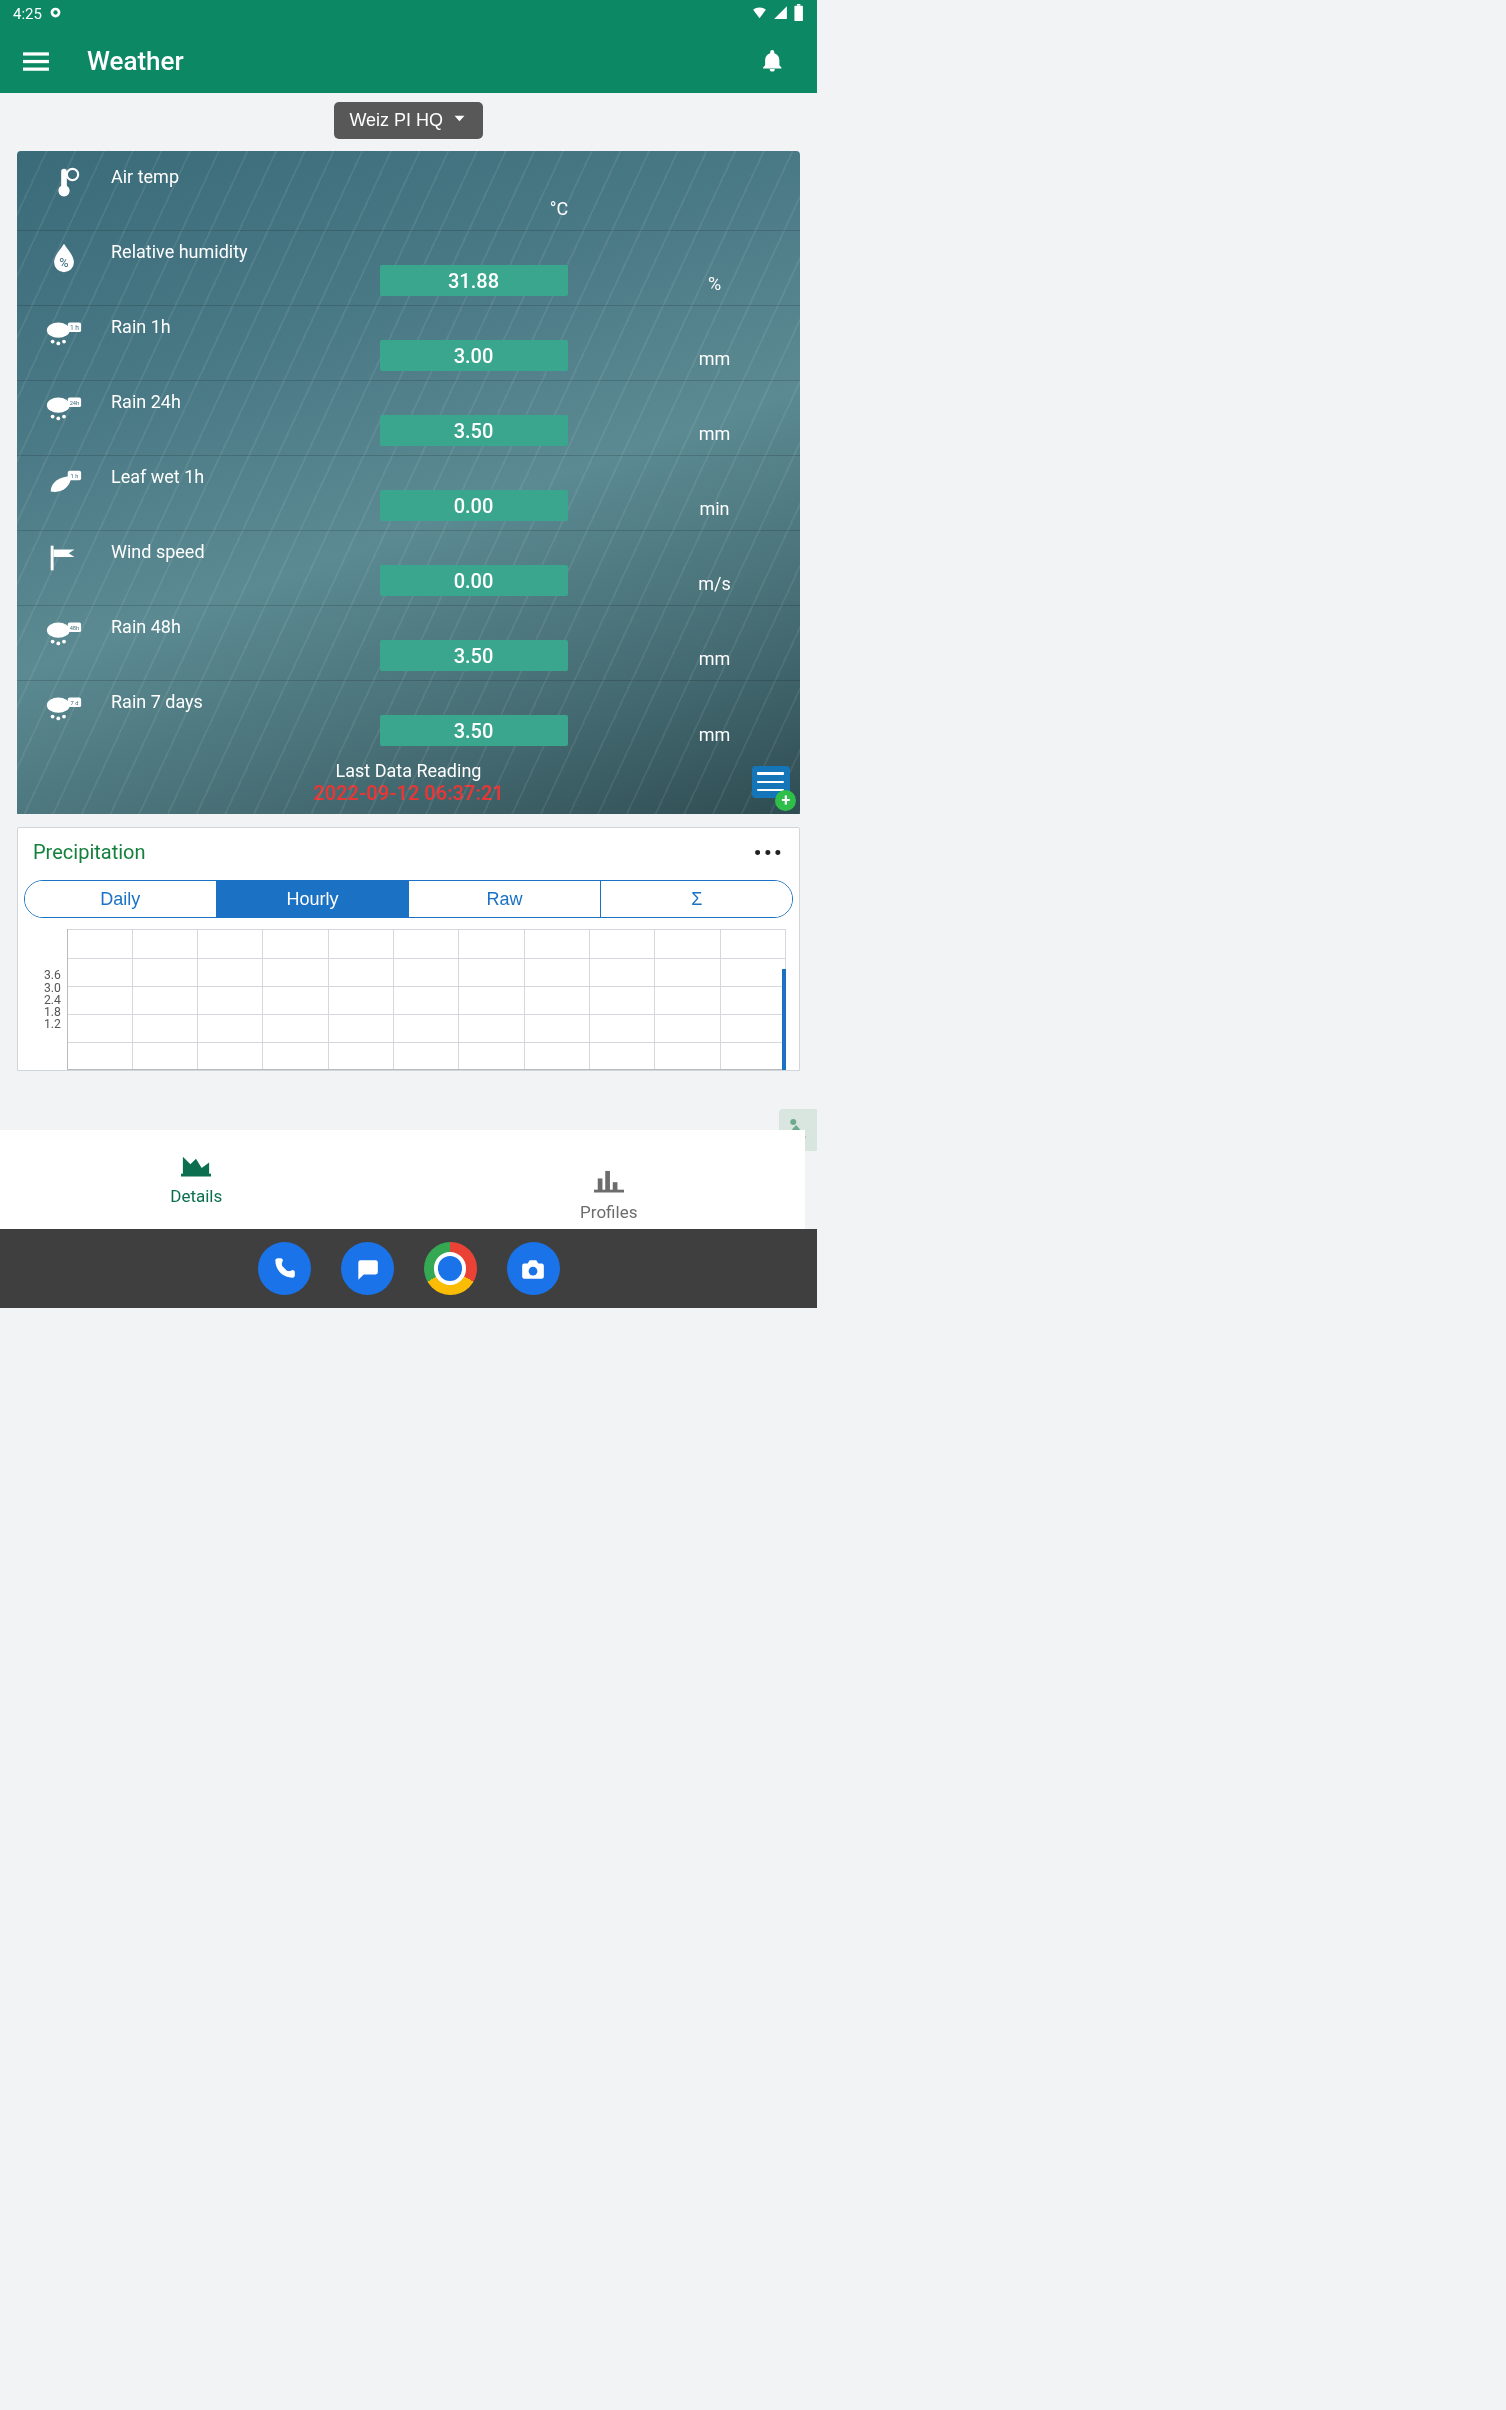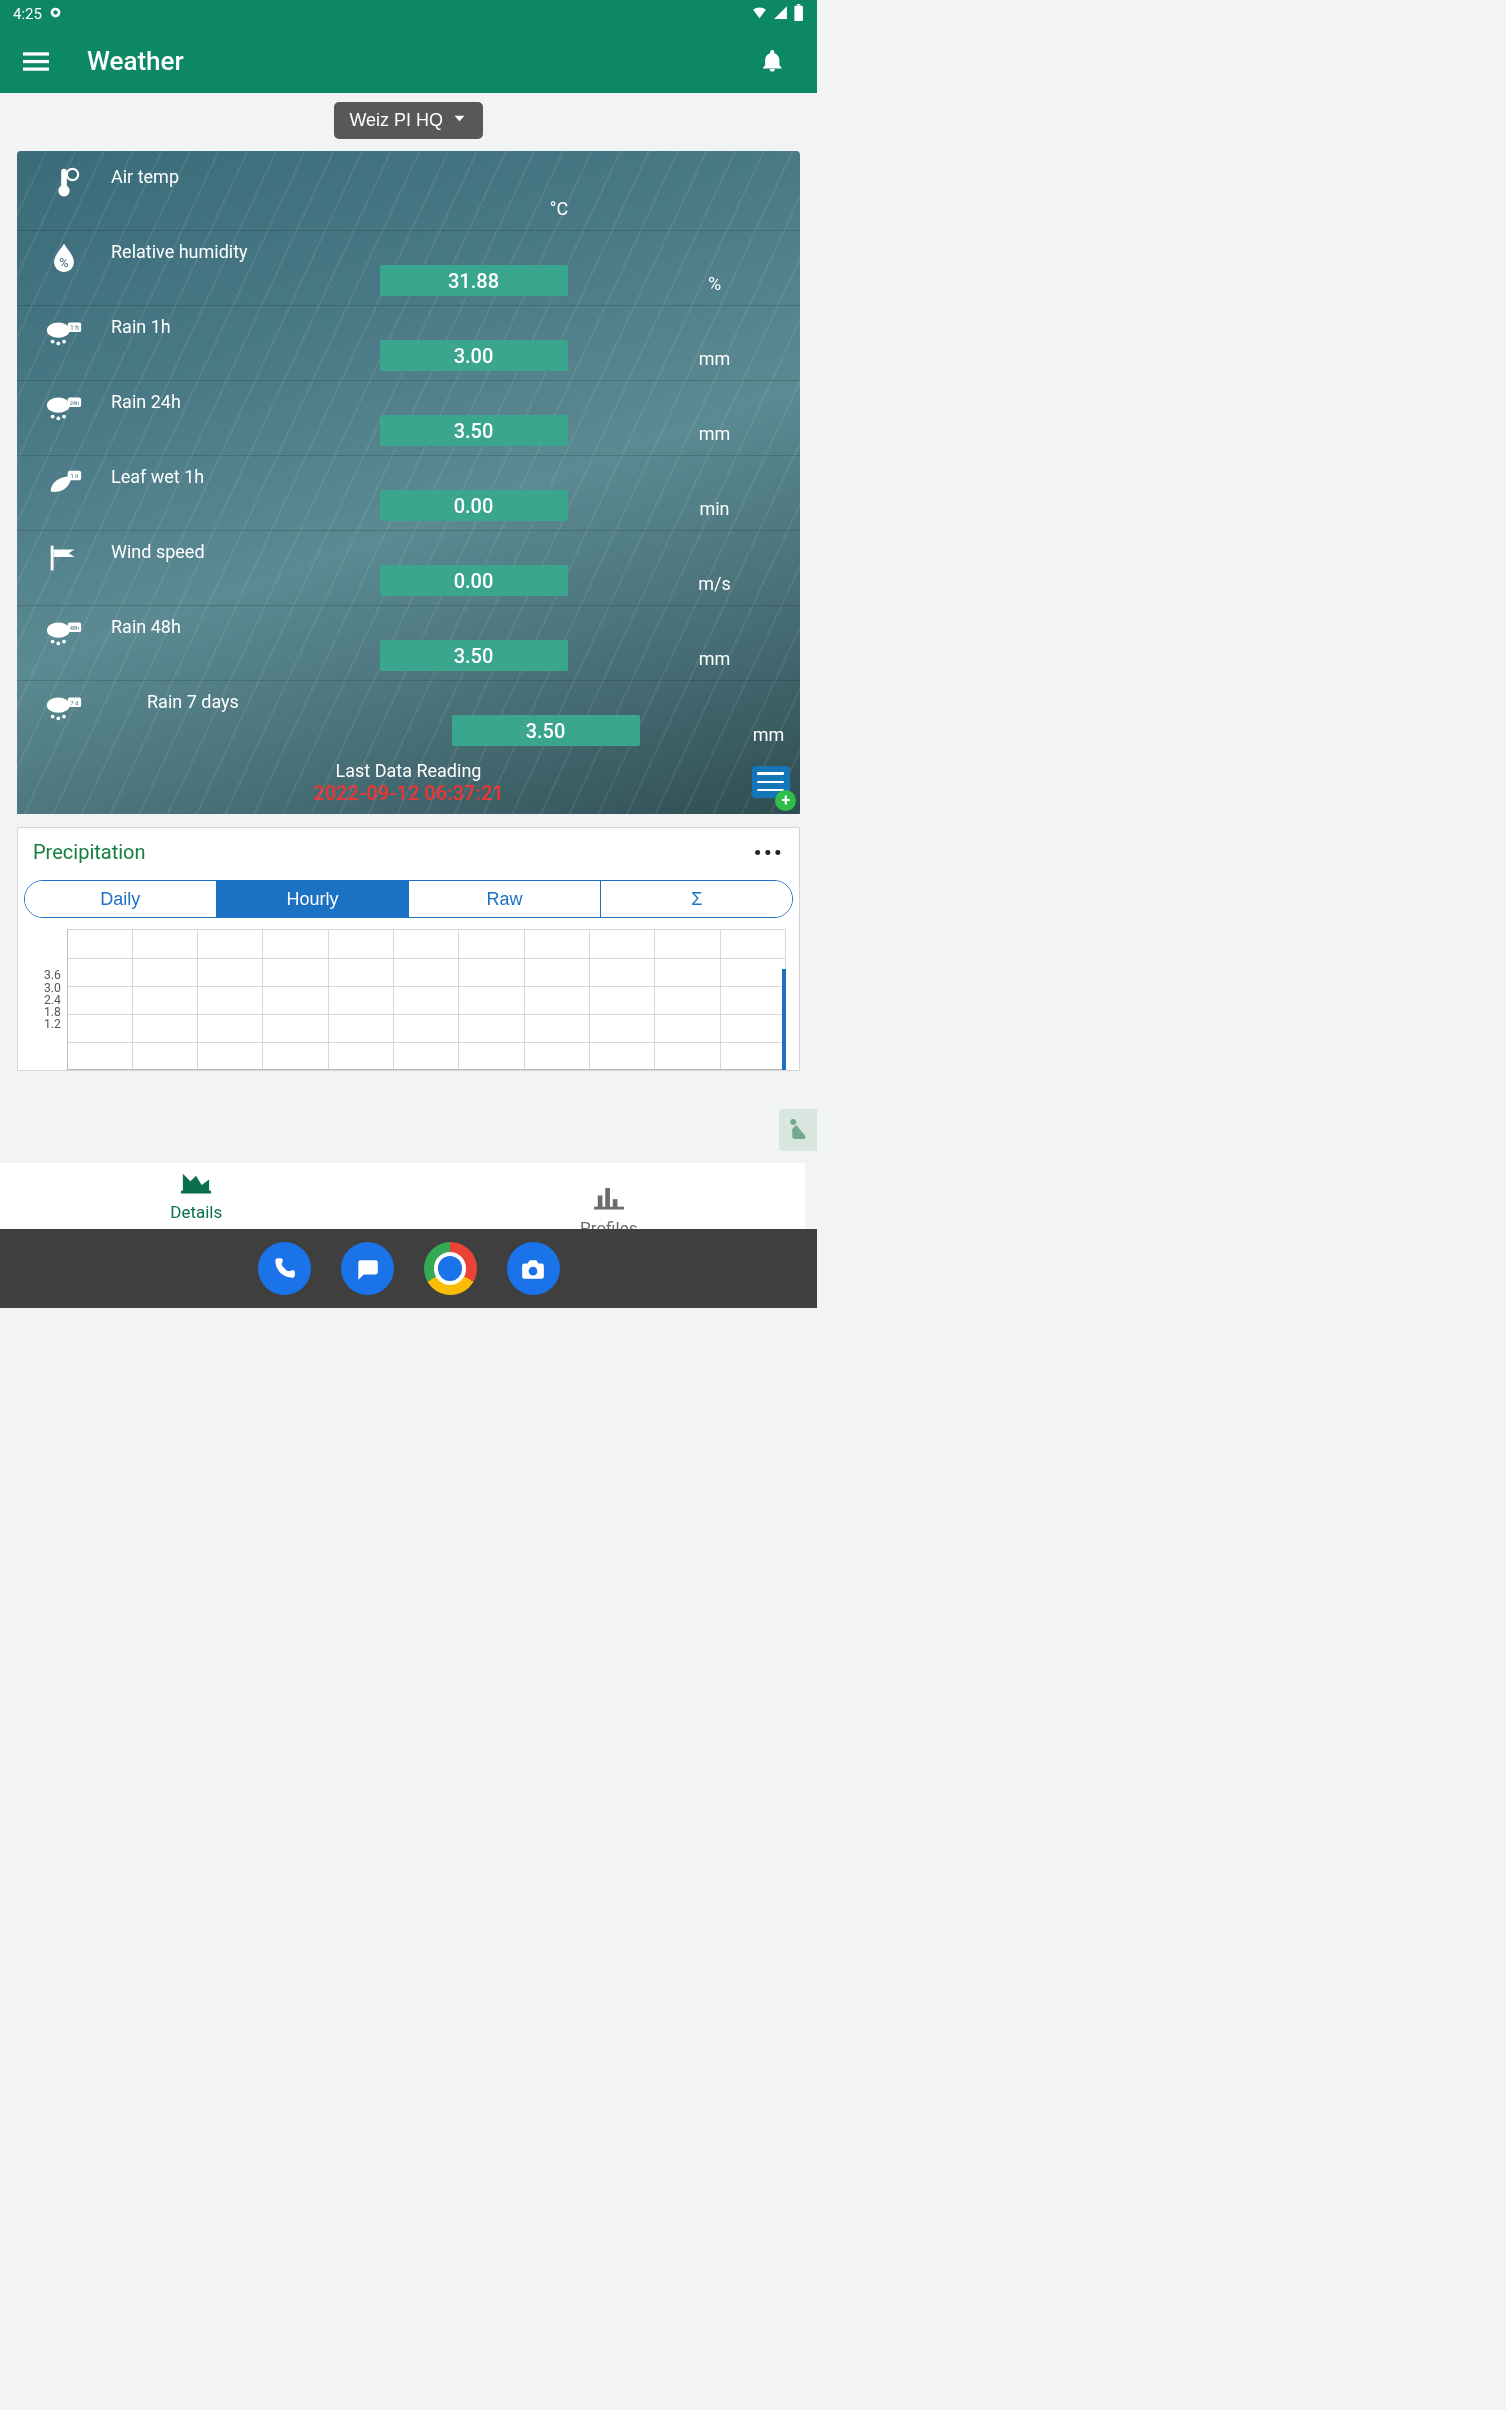--- a/index.html
+++ b/index.html
@@ -91,21 +91,21 @@
     pointer-events: none;
   }
   .wrow {
     display: flex;
     align-items: flex-start;
     border-bottom: 0.9px solid rgba(0,0,0,0.15);
     padding: 5.6px 0 5.6px 0;
     min-height: 75px;
     position: relative;
   }
-  .wrow:last-of-type { border-bottom: none; gap: 36px; }
+  .wrow:last-of-type { border-bottom: none; }
   .wicon {
     width: 94px;
     display: flex; align-items: flex-start; justify-content: center;
     padding-top: 3.8px;
   }
   .wicon svg, .wicon .glyph { color: #fff; fill: #fff; }
   .wlabel-col {
     width: 207px;
     font-size: 18px;
     padding-top: 3.8px;
@@ -242,21 +242,21 @@
     background: #d8e6df;
     display: flex; align-items: center; justify-content: center;
     border-radius: 3.8px 0 0 3.8px;
   }
 
   
   .bottom-tabs {
     position: absolute;
     left: 0; right: 12px;
     bottom: 79px;
-    height: 66px;
+    height: 99px;
     background: #fff;
     display: flex;
     gap: 20px;
   }
   .bottom-tabs .tab {
     flex: 1;
     display: flex; flex-direction: column; align-items: center; justify-content: center;
     gap: 3.8px;
     cursor: pointer;
   }

